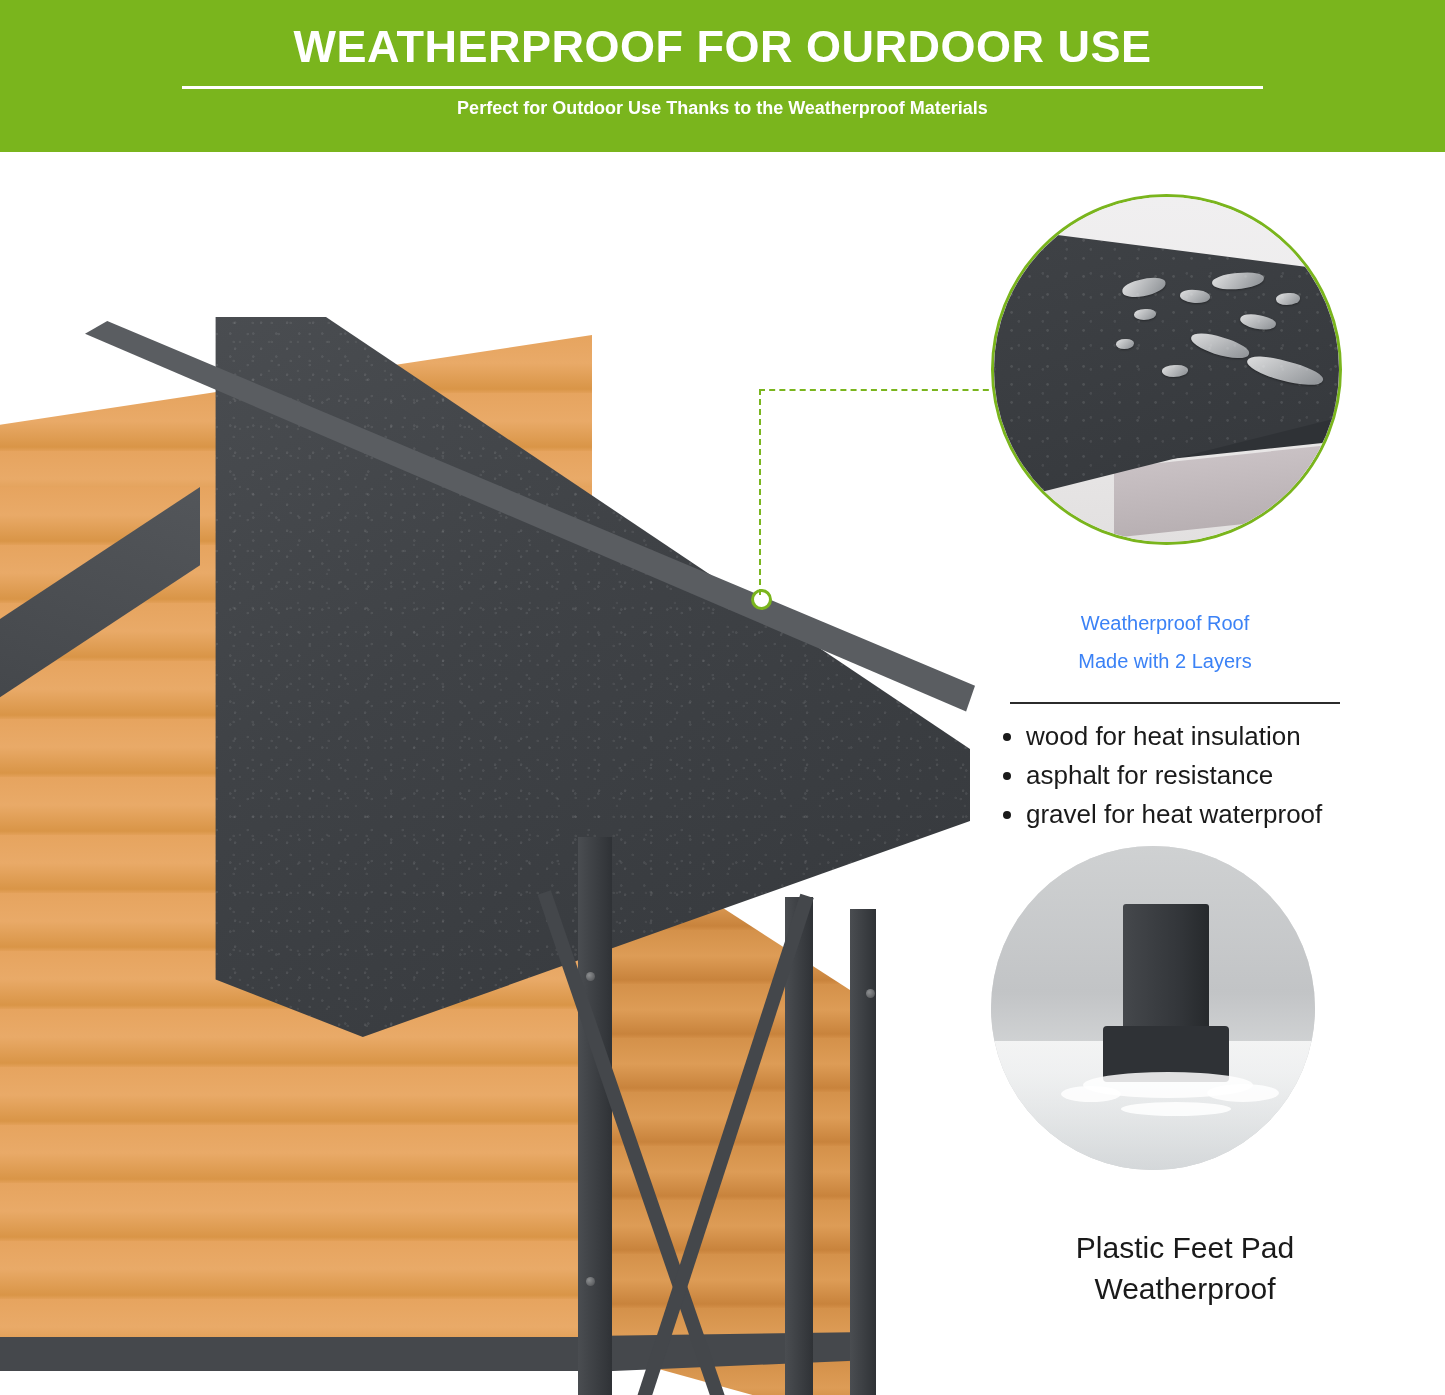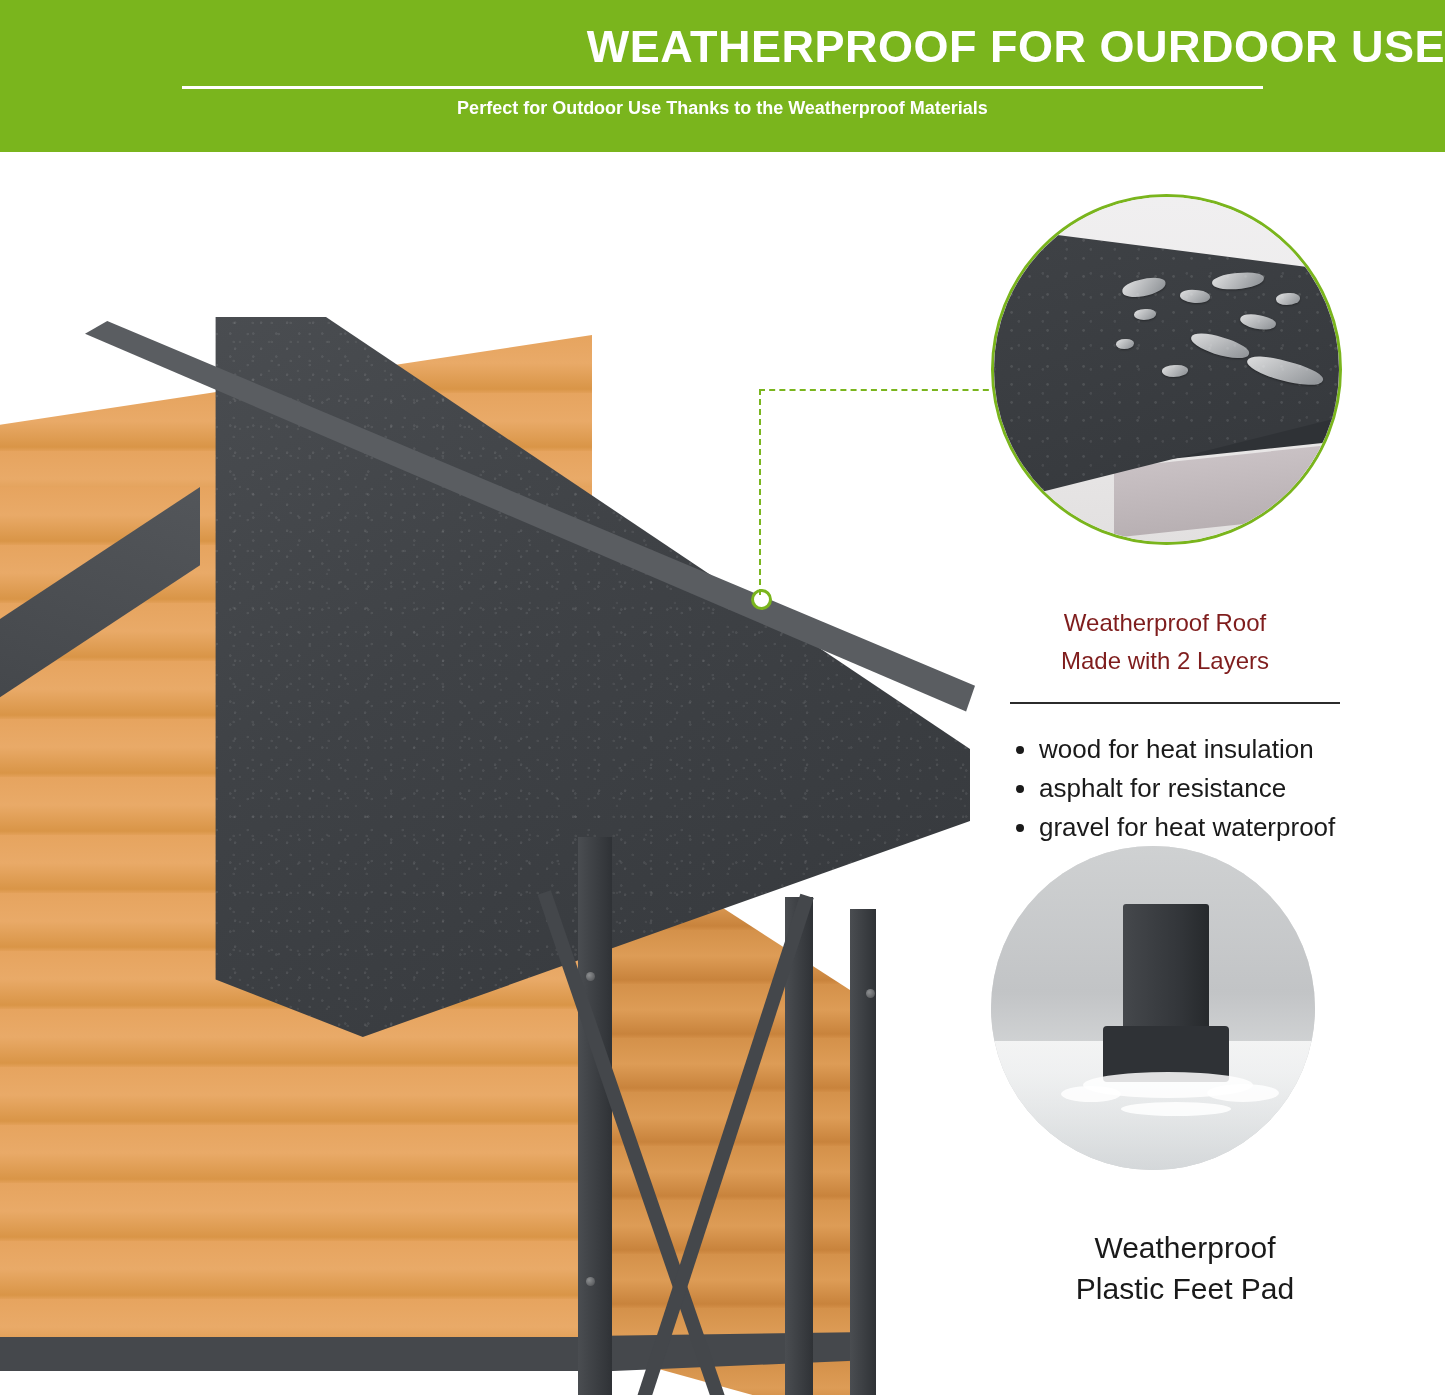--- a/index.html
+++ b/index.html
@@ -21,21 +21,21 @@
     left: 0; top: 0;
     width: 1445px;
     height: 152px;
     background: #7ab51d;
     box-sizing: border-box;
   }
   .banner-title {
     position: absolute;
     left: 0; top: 24px;
     width: 100%;
-    text-align: right;
+    text-align: center;
     color: #ffffff;
     font-size: 45px;
     font-weight: bold;
     letter-spacing: 0.5px;
     line-height: 1;
   }
   .banner-rule {
     position: absolute;
     left: 182px;
     top: 86px;
@@ -267,22 +267,22 @@
 
   
   .roof-text {
     position: absolute;
     left: 985px;
     top: 452px;
     width: 360px;
     text-align: center;
   }
   .roof-text .ln {
-    color: #7f1d1d;
-    font-size: 24px;
+    color: #3b82f6;
+    font-size: 20px;
     line-height: 38px;
   }
   .divider {
     position: absolute;
     left: 1010px;
     top: 550px;
     width: 330px;
     height: 2px;
     background: #2b2b2b;
   }
@@ -292,21 +292,21 @@
     top: 566px;
     width: 400px;
   }
   .bullets li {
     color: #1a1a1a;
     font-size: 26px;
     line-height: 37px;
     margin: 0 0 2px 0;
   }
   .bullets ul {
-    margin: 13px;
+    margin: 0;
     padding-left: 26px;
     list-style: disc;
   }
 
   
   .circle-feet {
     position: absolute;
     left: 991px;
     top: 694px;
     width: 324px;
@@ -476,17 +476,17 @@
     <div class="cf-post"></div>
     <div class="cf-pad"></div>
     <div class="cf-splash" style="left:92px; top:226px; width:170px; height:26px;"></div>
     <div class="cf-splash" style="left:70px; top:240px; width:60px; height:16px;"></div>
     <div class="cf-splash" style="left:216px; top:238px; width:72px; height:18px;"></div>
     <div class="cf-splash" style="left:130px; top:256px; width:110px; height:14px;"></div>
   </div>
 
 
   <div class="feet-text">
+    <div class="ln">Plastic Feet Pad</div>
     <div class="ln">Weatherproof</div>
-    <div class="ln">Plastic Feet Pad</div>
   </div>
 
 </div>
 
 </body></html>

